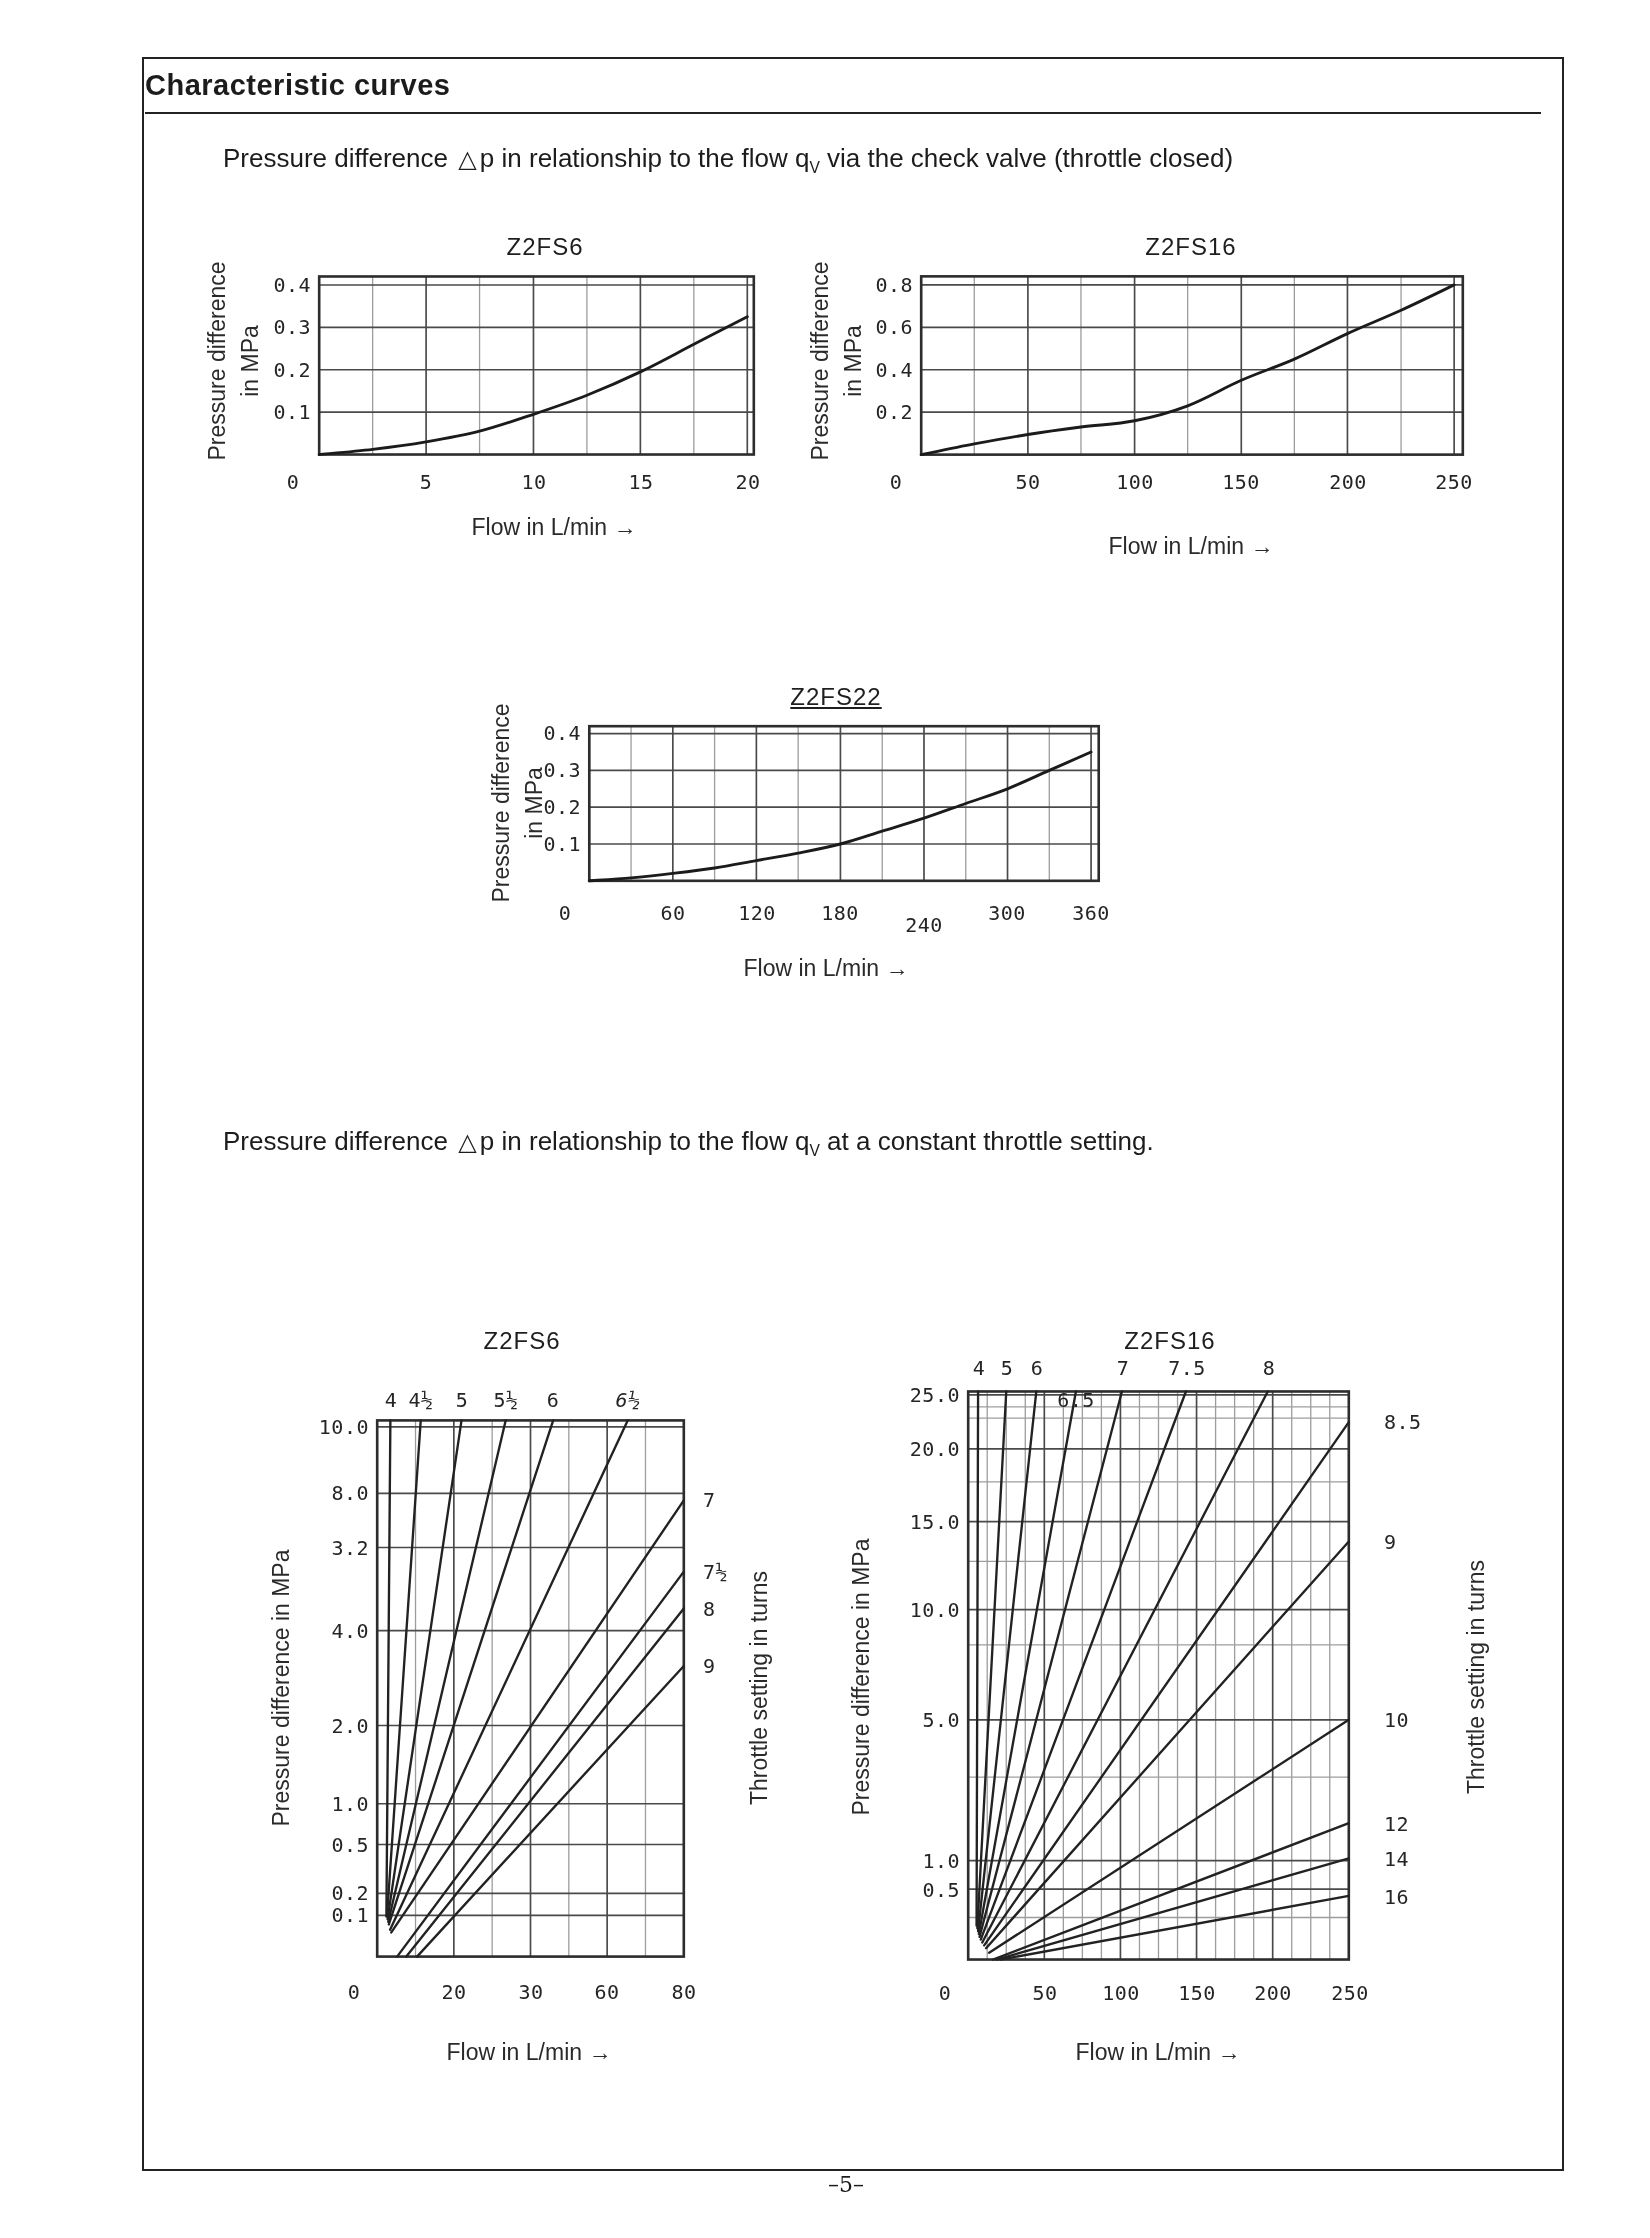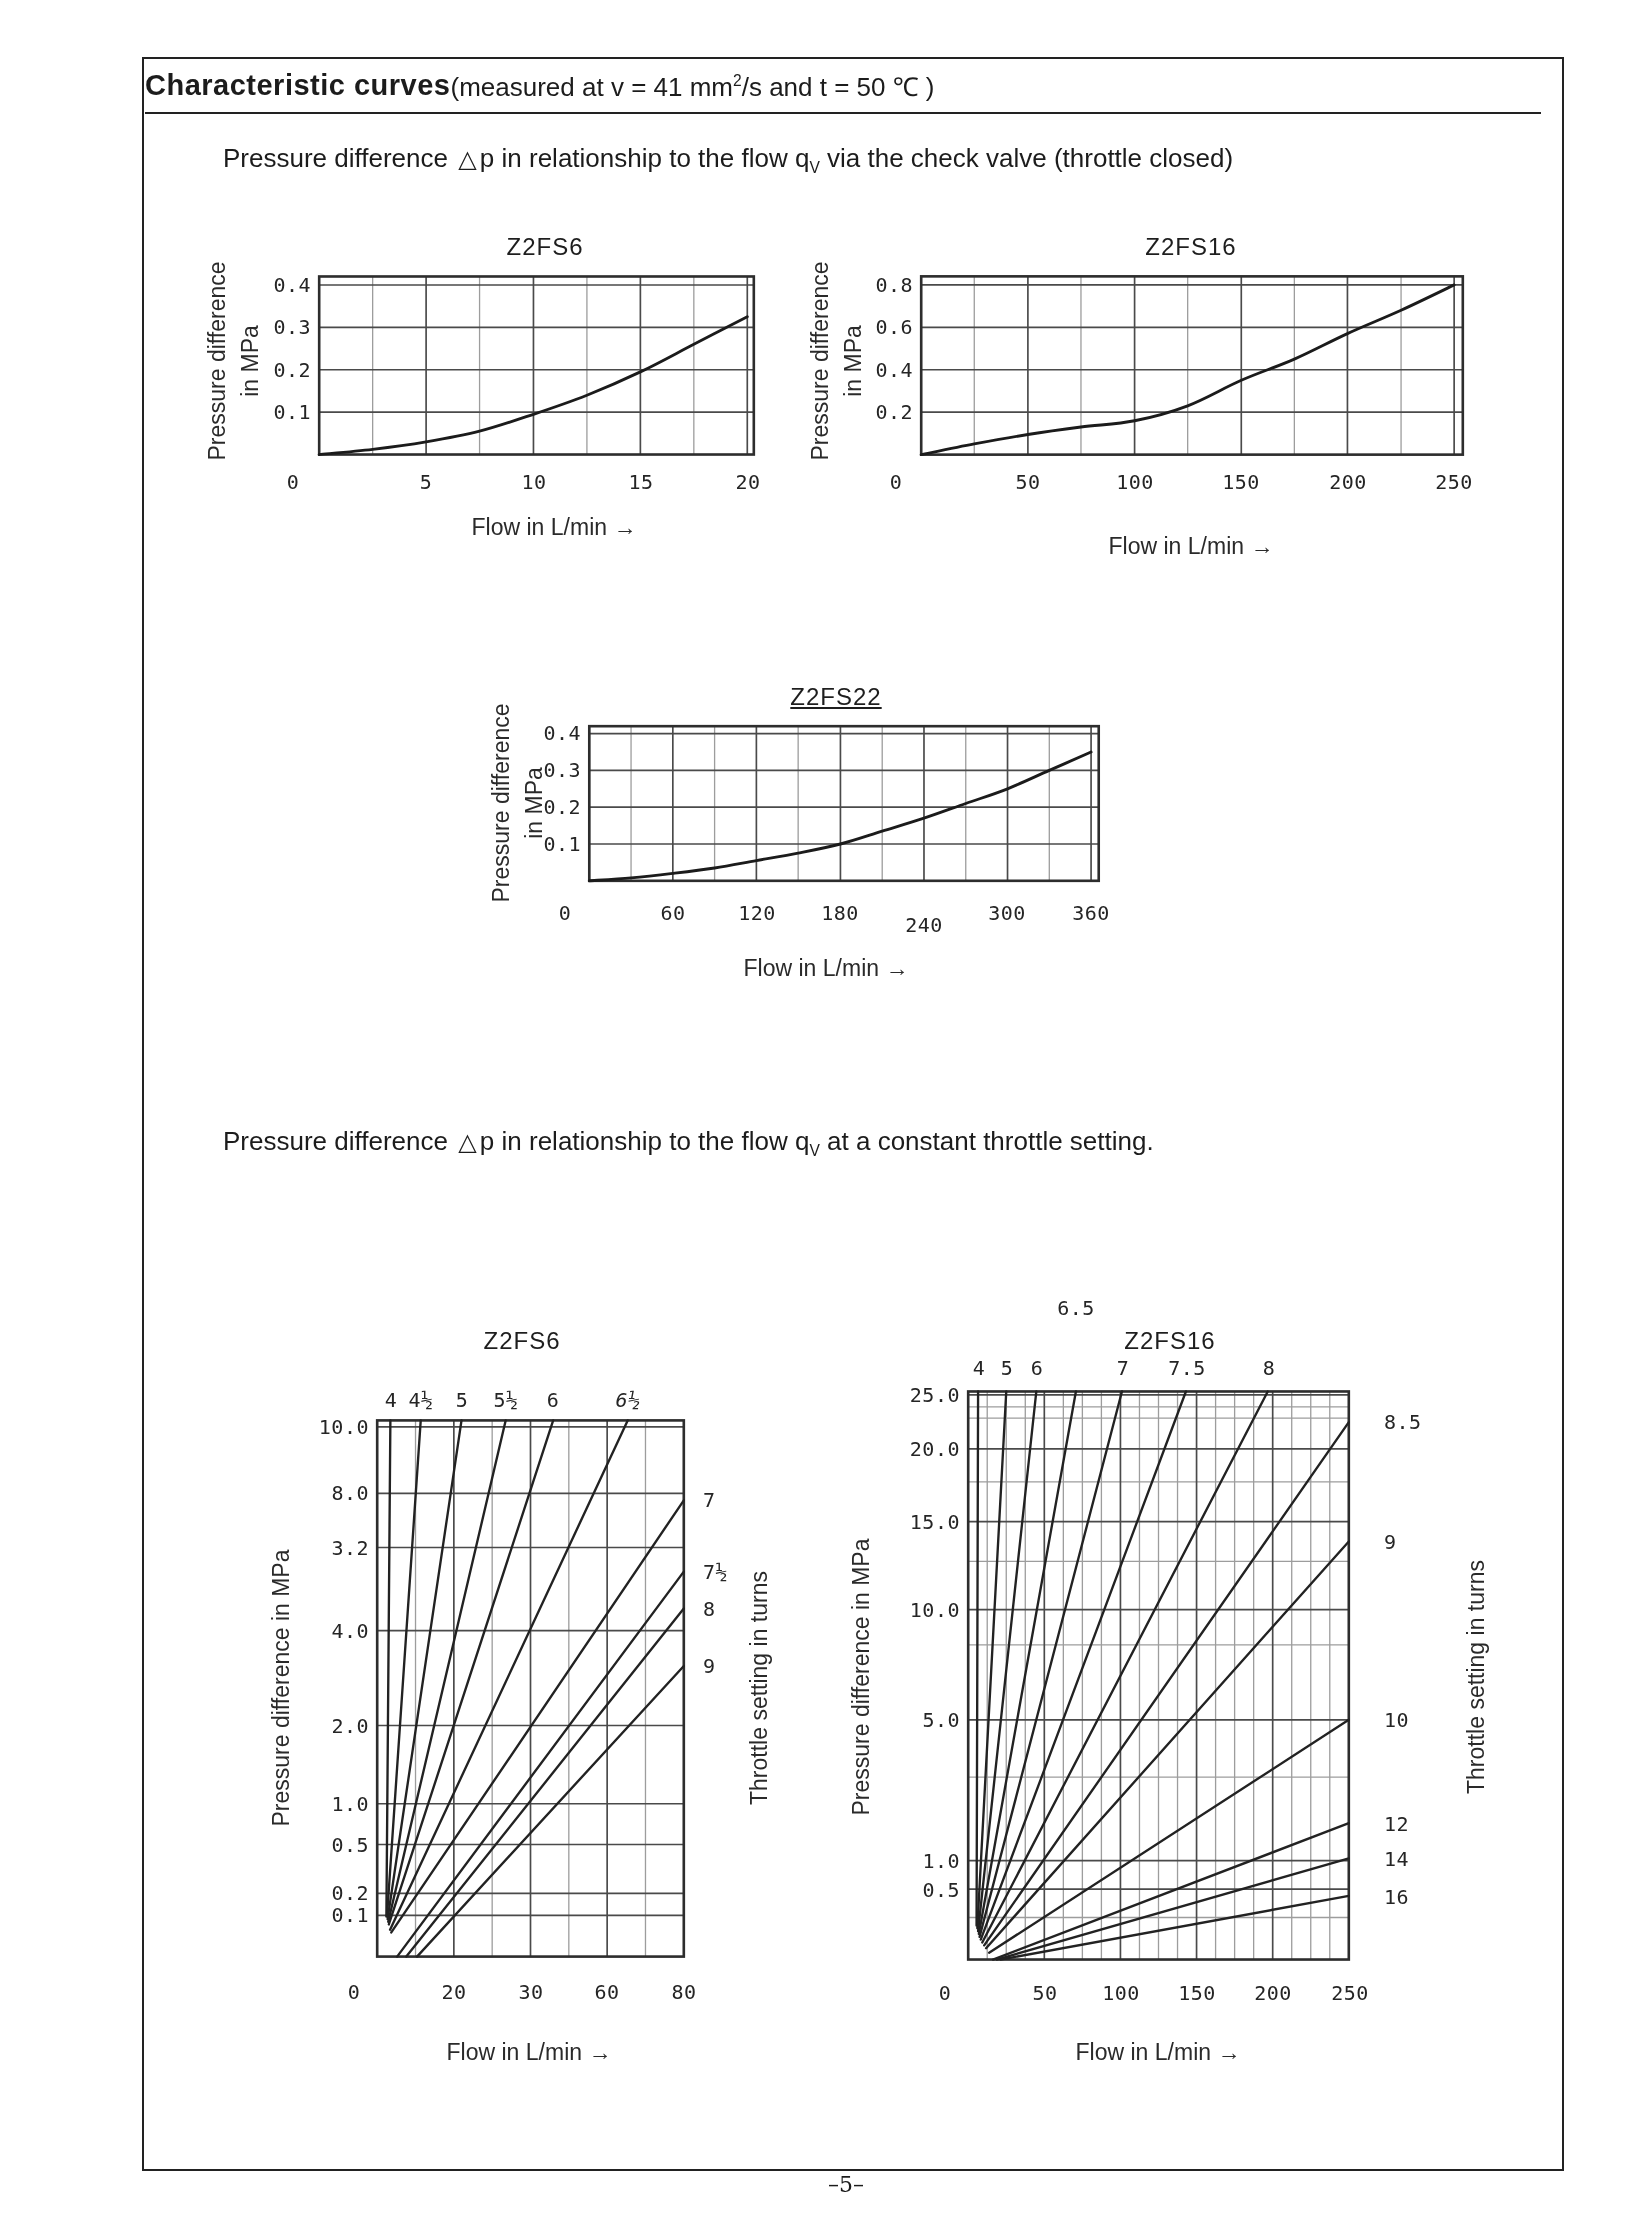--- a/index.html
+++ b/index.html
@@ -32,21 +32,20 @@
 </style>
 </head>
 <body>
 
 <div id="page">
 
   <div id="frame" style="left: 142px; top: 57px; width: 1418px; height: 2110px;"></div>
 
   <div id="hdr" style="left: 145px; top: 59px; width: 1396px; height: 53px; ">
     <span class="hb">Characteristic curves</span>
-      <span class="hr"><span> (measured at v = 41 mm</span><sup>2</sup><span>/s and t = 50 ℃ )</span></span>
   </div>
 
   <div class="section" id="sec1" style="left: 223px; top: 160px;">
     <span>Pressure difference </span><span class="tri">△</span><span>p in relationship to the flow q</span><sub>V</sub><span> via the check valve (throttle closed)</span>
   </div>
 
   <div class="section" id="sec2" style="left: 223px; top: 1143px;">
     <span>Pressure difference </span><span class="tri">△</span><span>p in relationship to the flow q</span><sub>V</sub><span> at a constant throttle setting.</span>
   </div>
 
@@ -289,21 +288,21 @@
       <div class="lab tick ar" style="left: 960px; top: 1395px;">25.0</div>
       <div class="lab tick ar" style="left: 960px; top: 1449px;">20.0</div>
       <div class="lab tick ar" style="left: 960px; top: 1522px;">15.0</div>
       <div class="lab tick ar" style="left: 960px; top: 1610px;">10.0</div>
       <div class="lab tick ar" style="left: 960px; top: 1720px;">5.0</div>
       <div class="lab tick ar" style="left: 960px; top: 1861px;">1.0</div>
       <div class="lab tick ar" style="left: 960px; top: 1890px;">0.5</div>
       <div class="lab tick" style="left: 979px; top: 1368px;">4</div>
       <div class="lab tick" style="left: 1007px; top: 1368px;">5</div>
       <div class="lab tick" style="left: 1037px; top: 1368px;">6</div>
-      <div class="lab tick" style="left: 1076px; top: 1308px; text-align: right;">6.5</div>
+      <div class="lab tick" style="left: 1076px; top: 1400px; text-align: right;">6.5</div>
       <div class="lab tick" style="left: 1123px; top: 1368px;">7</div>
       <div class="lab tick" style="left: 1187px; top: 1368px;">7.5</div>
       <div class="lab tick" style="left: 1269px; top: 1368px;">8</div>
       <div class="lab tick al" style="left: 1384px; top: 1422px;">8.5</div>
       <div class="lab tick al" style="left: 1384px; top: 1542px;">9</div>
       <div class="lab tick al" style="left: 1384px; top: 1720px;">10</div>
       <div class="lab tick al" style="left: 1384px; top: 1824px;">12</div>
       <div class="lab tick al" style="left: 1384px; top: 1859px;">14</div>
       <div class="lab tick al" style="left: 1384px; top: 1897px;">16</div>
       <div class="rot" style="left: 862px; top: 1677px;">

